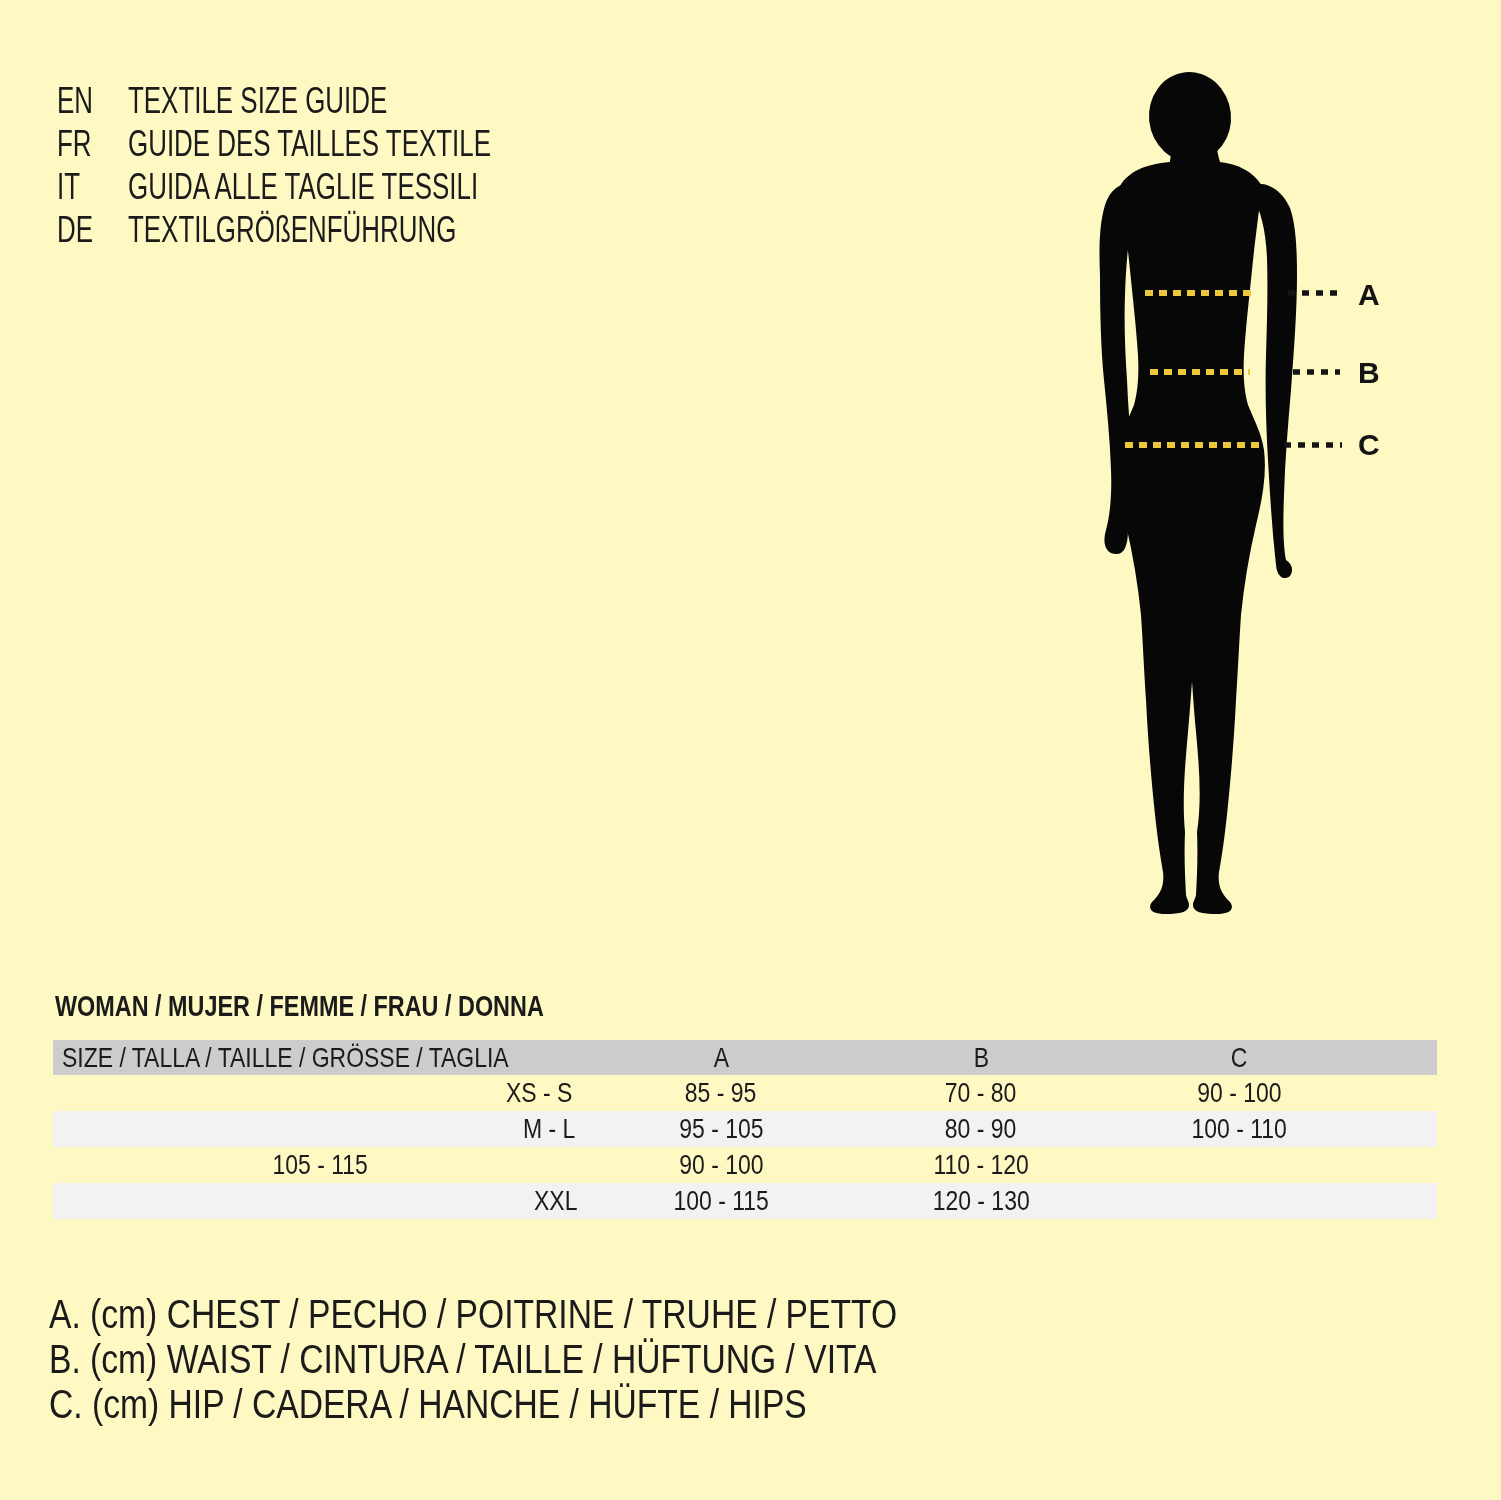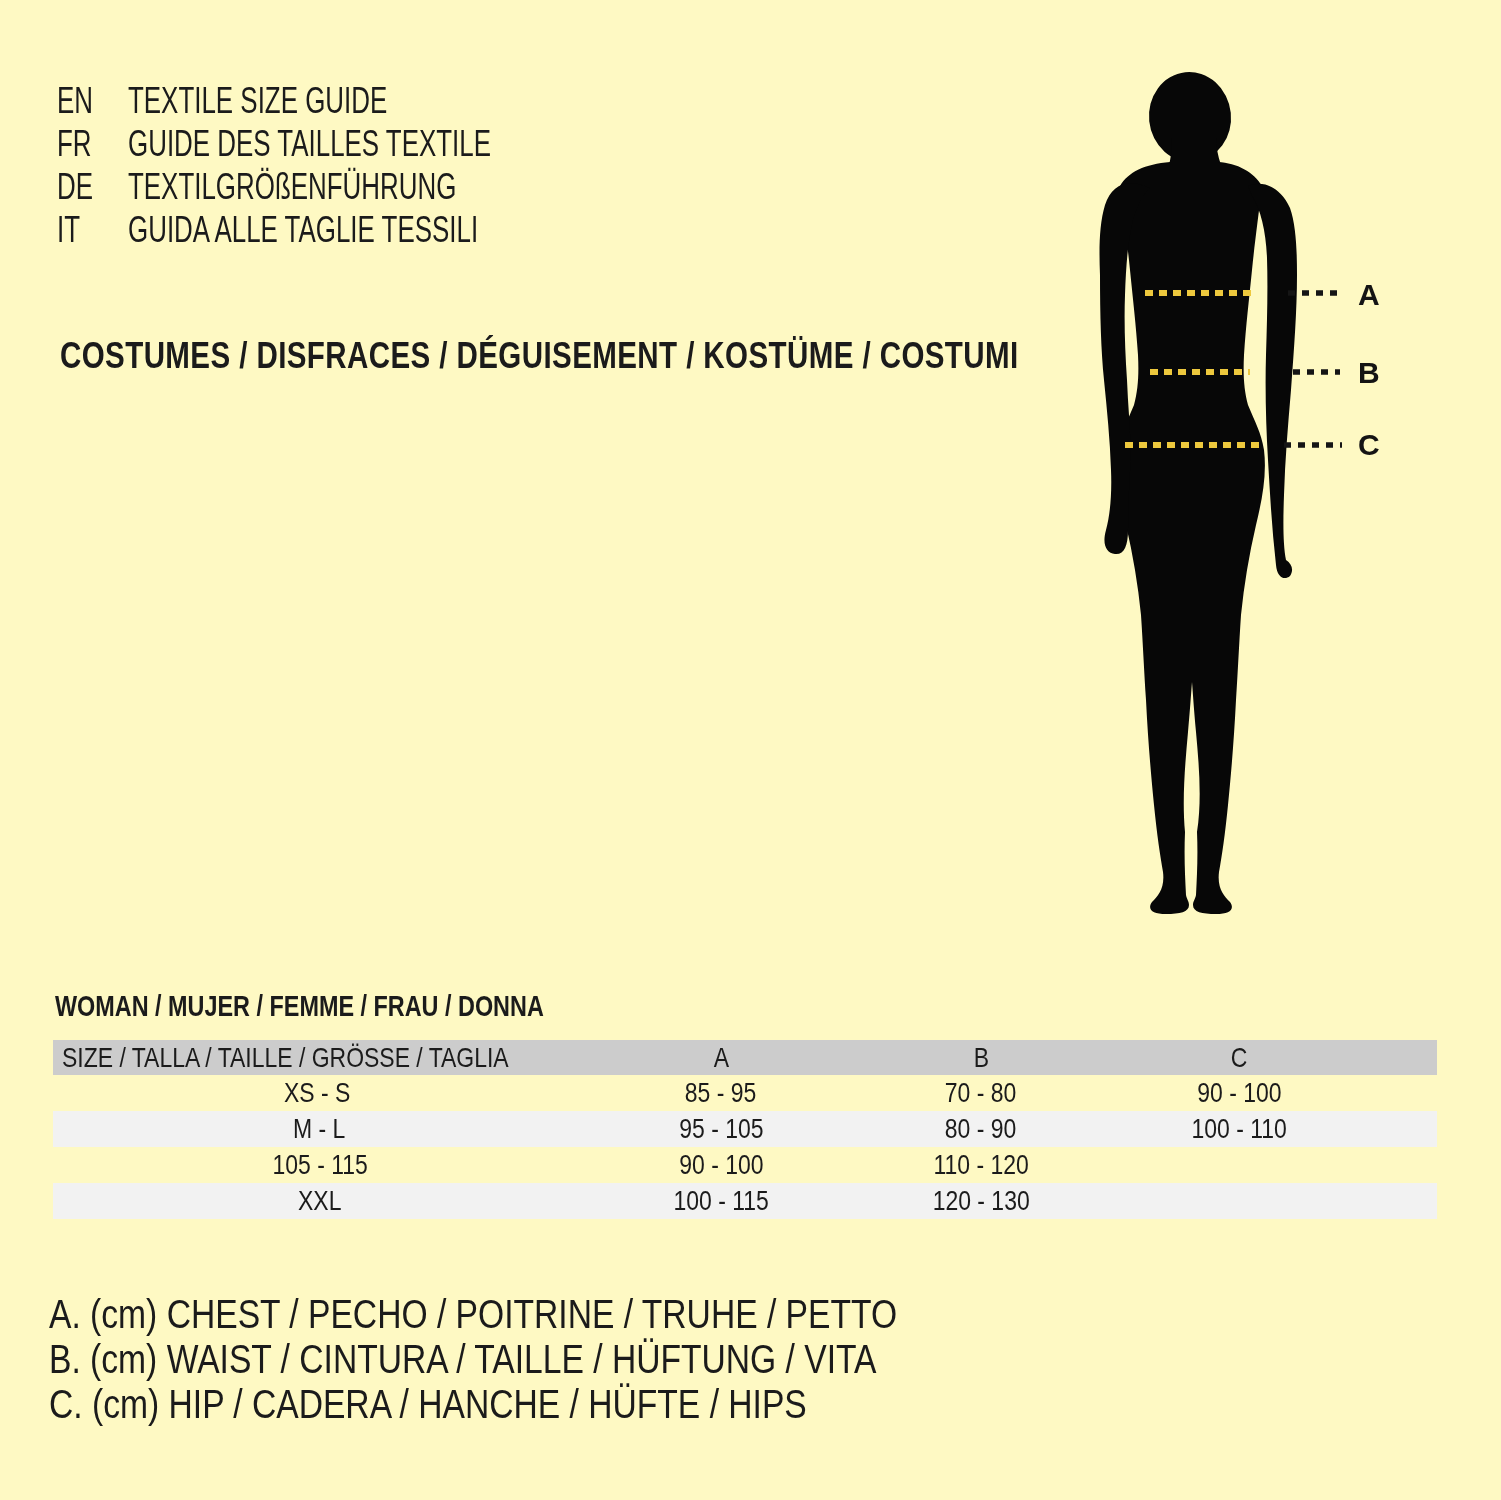--- a/index.html
+++ b/index.html
@@ -32,21 +32,21 @@
 
   
   .woman{position:absolute;left:55px;top:988px;font-size:30px;line-height:36px;font-weight:bold;}
 
   
   .size-table{position:absolute;left:53px;top:1040px;width:1384px;font-size:28px;}
   .t-row{display:grid;grid-template-columns:40.5% 20.3% 19.1% 20.1%;padding-right:65px;}
   .t-head{background:#cccccc;height:35px;line-height:35px;}
   .t-body-row{height:36px;line-height:36px;}
   .t-alt{background:#f2f2f2;}
-  .c-size{padding-left:9px;text-align:center;}
+  .c-size{padding-left:9px;text-align:right;}
   .c-num{text-align:center;}
 
   
   .legend{position:absolute;left:49px;top:1292px;font-size:41px;}
   .legend-line{height:45px;line-height:45px;}
 </style>
 </head>
 <body>
 
 <div class="page">
@@ -54,32 +54,29 @@
   <div class="langs">
     <div class="lang-row">
       <span class="lang-code"><span class="cond">EN</span></span>
       <span class="cond">TEXTILE SIZE GUIDE</span>
     </div>
     <div class="lang-row">
       <span class="lang-code"><span class="cond">FR</span></span>
       <span class="cond">GUIDE DES TAILLES TEXTILE</span>
     </div>
     <div class="lang-row">
+      <span class="lang-code"><span class="cond">IT</span></span>
+      <span class="cond">GUIDA ALLE TAGLIE TESSILI</span>
+    </div>
+    <div class="lang-row">
       <span class="lang-code"><span class="cond">DE</span></span>
       <span class="cond">TEXTILGRÖßENFÜHRUNG</span>
     </div>
-    <div class="lang-row">
-      <span class="lang-code"><span class="cond">IT</span></span>
-      <span class="cond">GUIDA ALLE TAGLIE TESSILI</span>
-    </div>
-  </div>
-
-  <div class="heading">
-    <span class="condC" style="transform-origin:0 50%;">COSTUMES / DISFRACES / DÉGUISEMENT / KOSTÜME / COSTUMI</span>
-  </div>
+  </div>
+
 
   <div class="figure">
     <svg viewBox="0 0 400 900" xmlns="http://www.w3.org/2000/svg">
       <g fill="#070707">
 
         <ellipse cx="190" cy="57" rx="41" ry="45" transform="rotate(-6 190 57)"></ellipse>
 
         <path d="M172,78 L216,78 C217,98 222,112 232,122 C214,113 178,113 162,122 C170,108 172,94 172,78 Z"></path>
 
         <path d="

